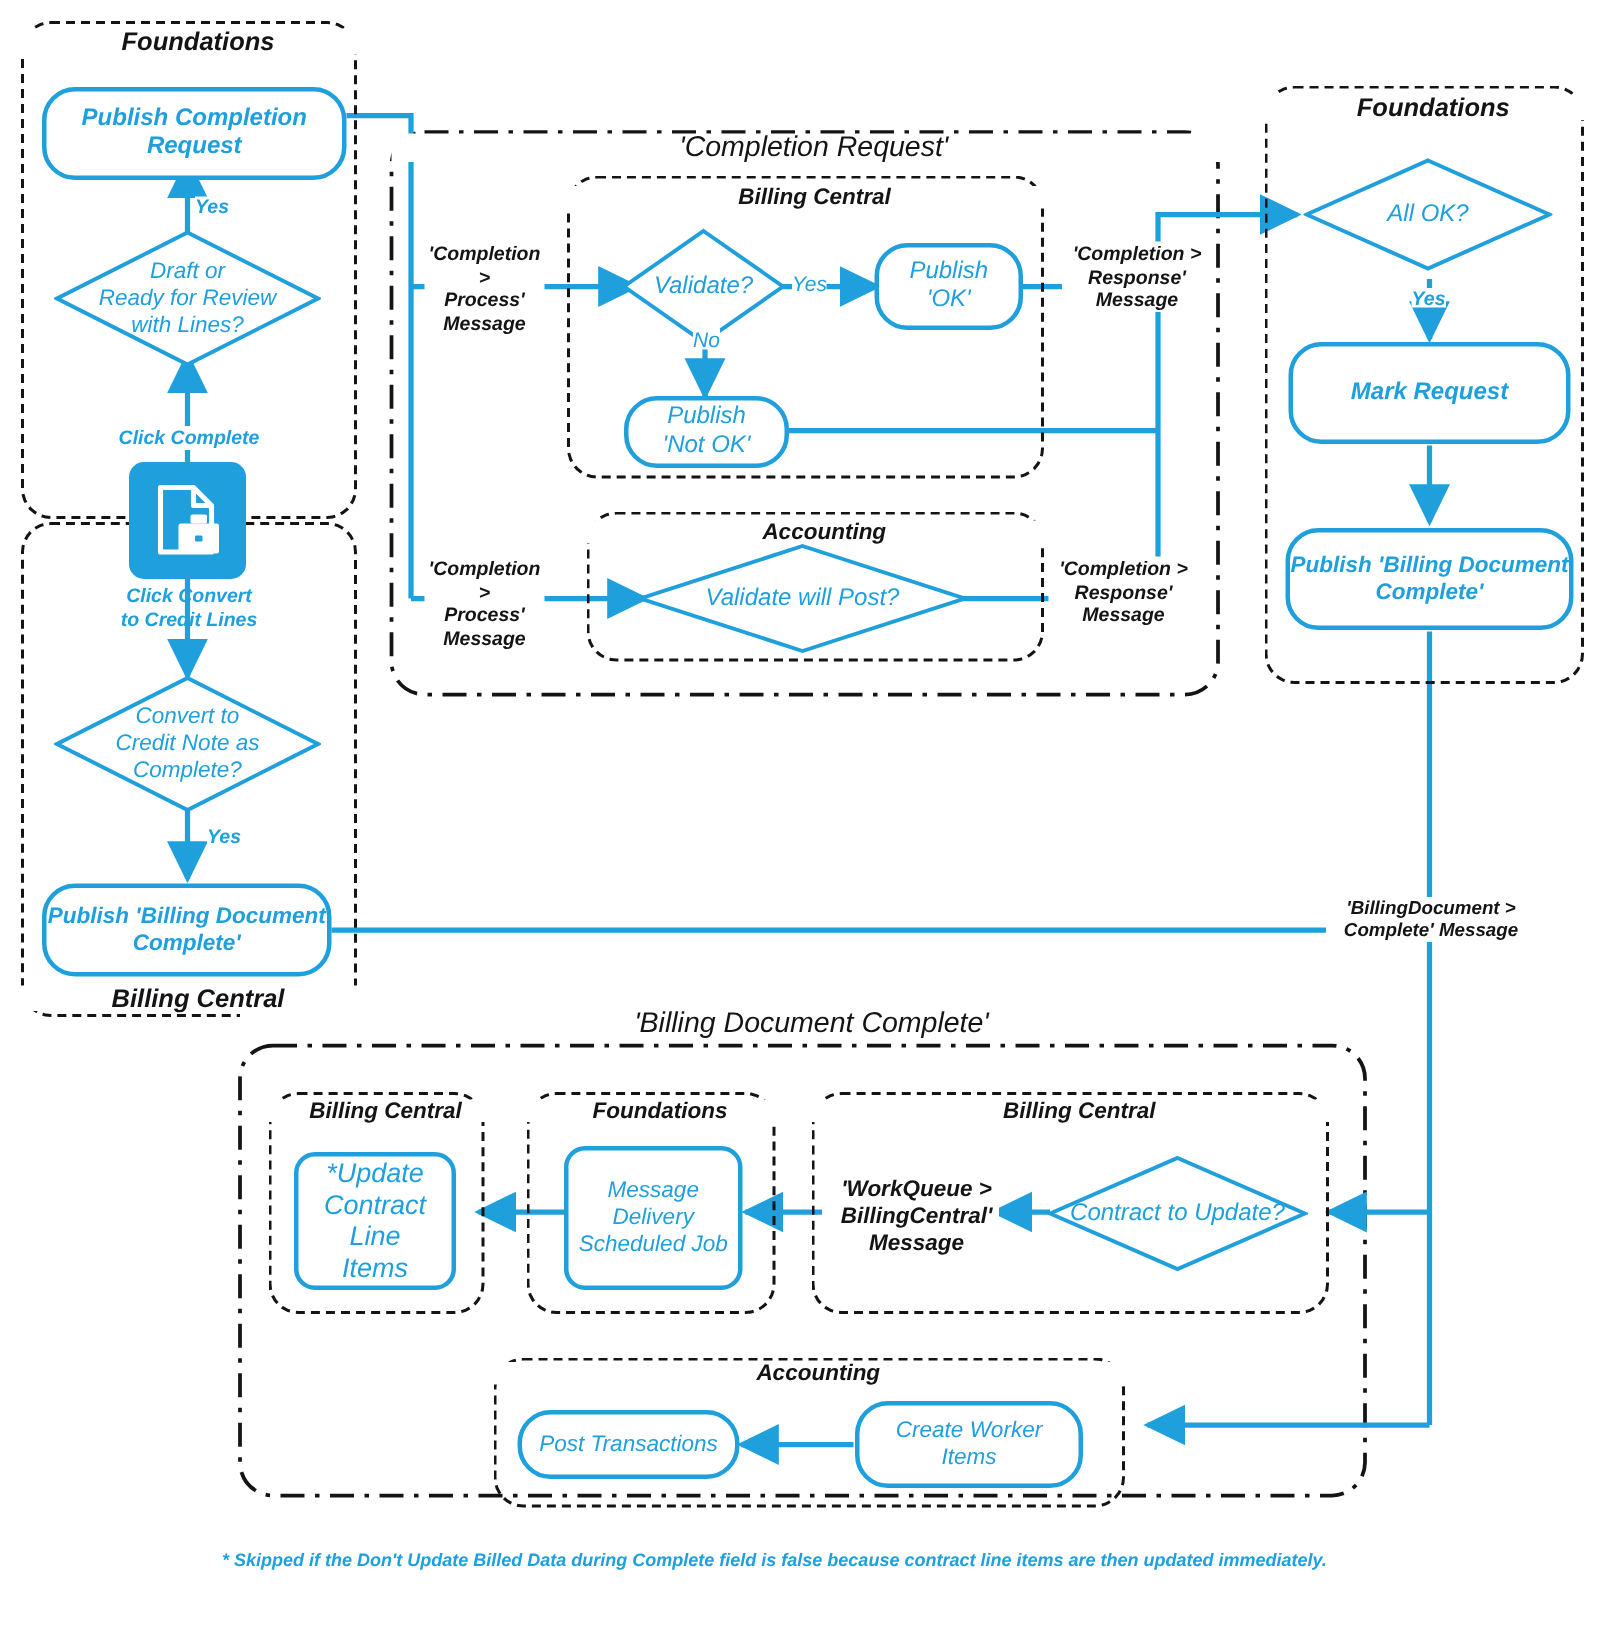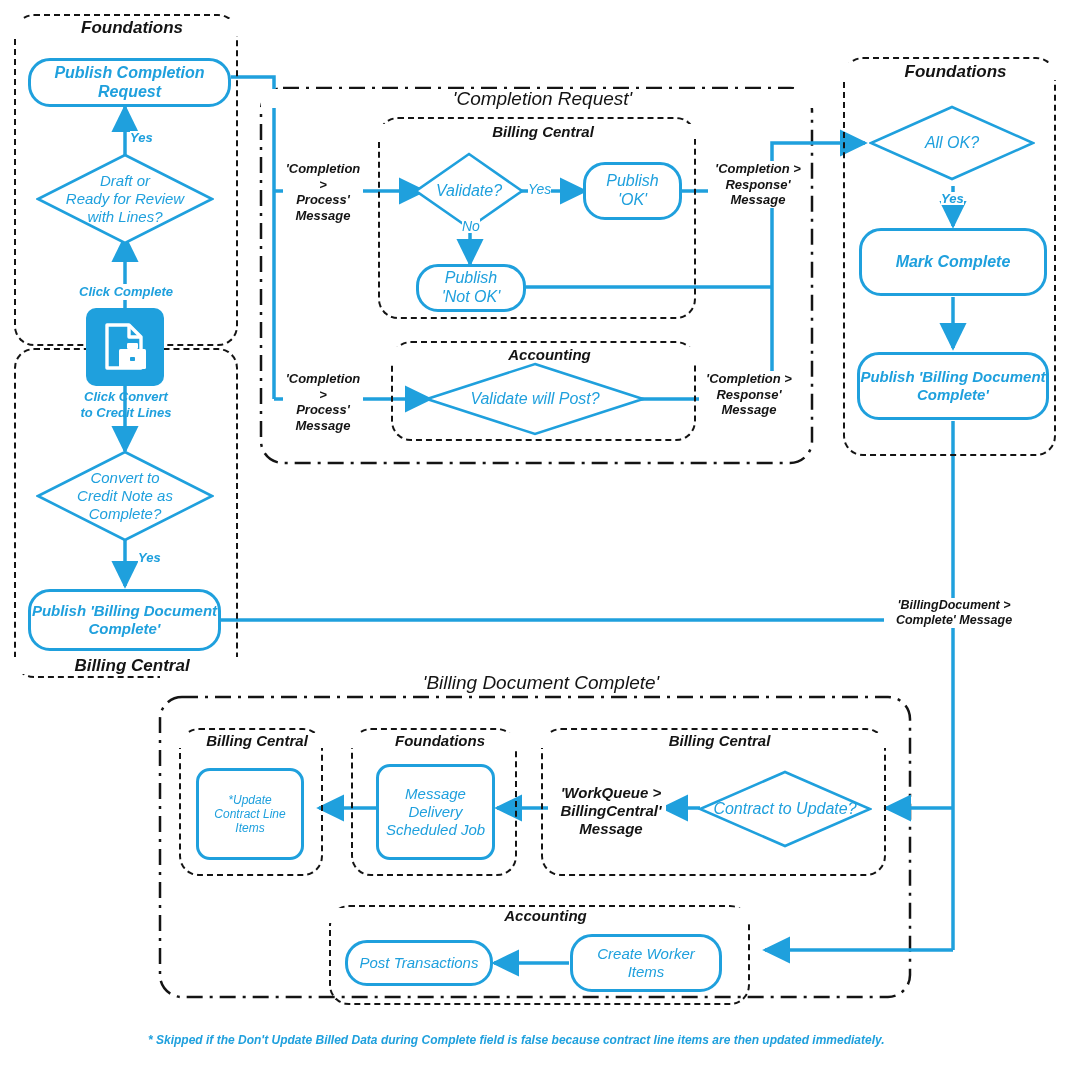--- a/index.html
+++ b/index.html
@@ -224,21 +224,21 @@
 
   <div class="group grp-dashed" style="left:351px; top:728px; width:166px; height:148px; border-width:2px;"></div>
   <div class="grp-title grp-title-sm" style="left:351px; top:733px; width:166px;">Foundations</div>
 
   <div class="group grp-dashed" style="left:541px; top:728px; width:345px; height:148px; border-width:2px;"></div>
   <div class="grp-title grp-title-sm" style="left:541px; top:733px; width:345px;">Billing Central</div>
 
   <div class="group grp-dashed" style="left:329px; top:905px; width:421px; height:100px; border-width:2px;"></div>
   <div class="grp-title grp-title-sm" style="left:329px; top:908px; width:421px;">Accounting</div>
 
-  <div class="node node-pill n-bold" style="left:28px; top:58px; width:203px; height:49px; font-size:16px;">
+  <div class="node node-pill n-bold" style="left:28px; top:58px; width:203px; height:62px; font-size:16px;">
     <span>Publish Completion Request</span>
   </div>
 
   <div class="diamond-wrap" style="left:36px; top:153px; width:178px; height:92px;">
     <svg width="178" height="92">
       <polygon points="89,2 176,46 89,90 2,46" fill="#ffffff" stroke="#1fa0dd" stroke-width="2.6"></polygon>
     </svg>
     <div class="diamond-label" style="font-size:15px; white-space:pre-line;">Draft or
 Ready for Review
 with Lines?</div>
@@ -292,28 +292,28 @@
   </div>
 
   <div class="diamond-wrap" style="left:869px; top:105px; width:166px; height:76px;">
     <svg width="166" height="76">
       <polygon points="83,2 164,38 83,74 2,38" fill="#ffffff" stroke="#1fa0dd" stroke-width="2.6"></polygon>
     </svg>
     <div class="diamond-label" style="font-size:16px;text-align:center;">All OK?</div>
   </div>
 
   <div class="node node-pill n-bold" style="left:859px; top:228px; width:188px; height:68px; font-size:16px;">
-    <span>Mark Complete</span>
+    <span>Mark Request</span>
   </div>
 
   <div class="node node-pill n-bold" style="left:857px; top:352px; width:192px; height:68px; font-size:15px;">
     <span>Publish 'Billing Document Complete'</span>
   </div>
 
-  <div class="node node-round" style="left:196px; top:768px; width:108px; height:92px; font-size:12px; white-space:pre-line;">
+  <div class="node node-round" style="left:196px; top:768px; width:108px; height:92px; font-size:18px; white-space:pre-line;">
     <span>*Update
 Contract Line
 Items</span>
   </div>
 
   <div class="node node-round" style="left:376px; top:764px; width:119px; height:96px; font-size:15px; white-space:pre-line;">
     <span>Message
 Delivery
 Scheduled Job</span>
   </div>

